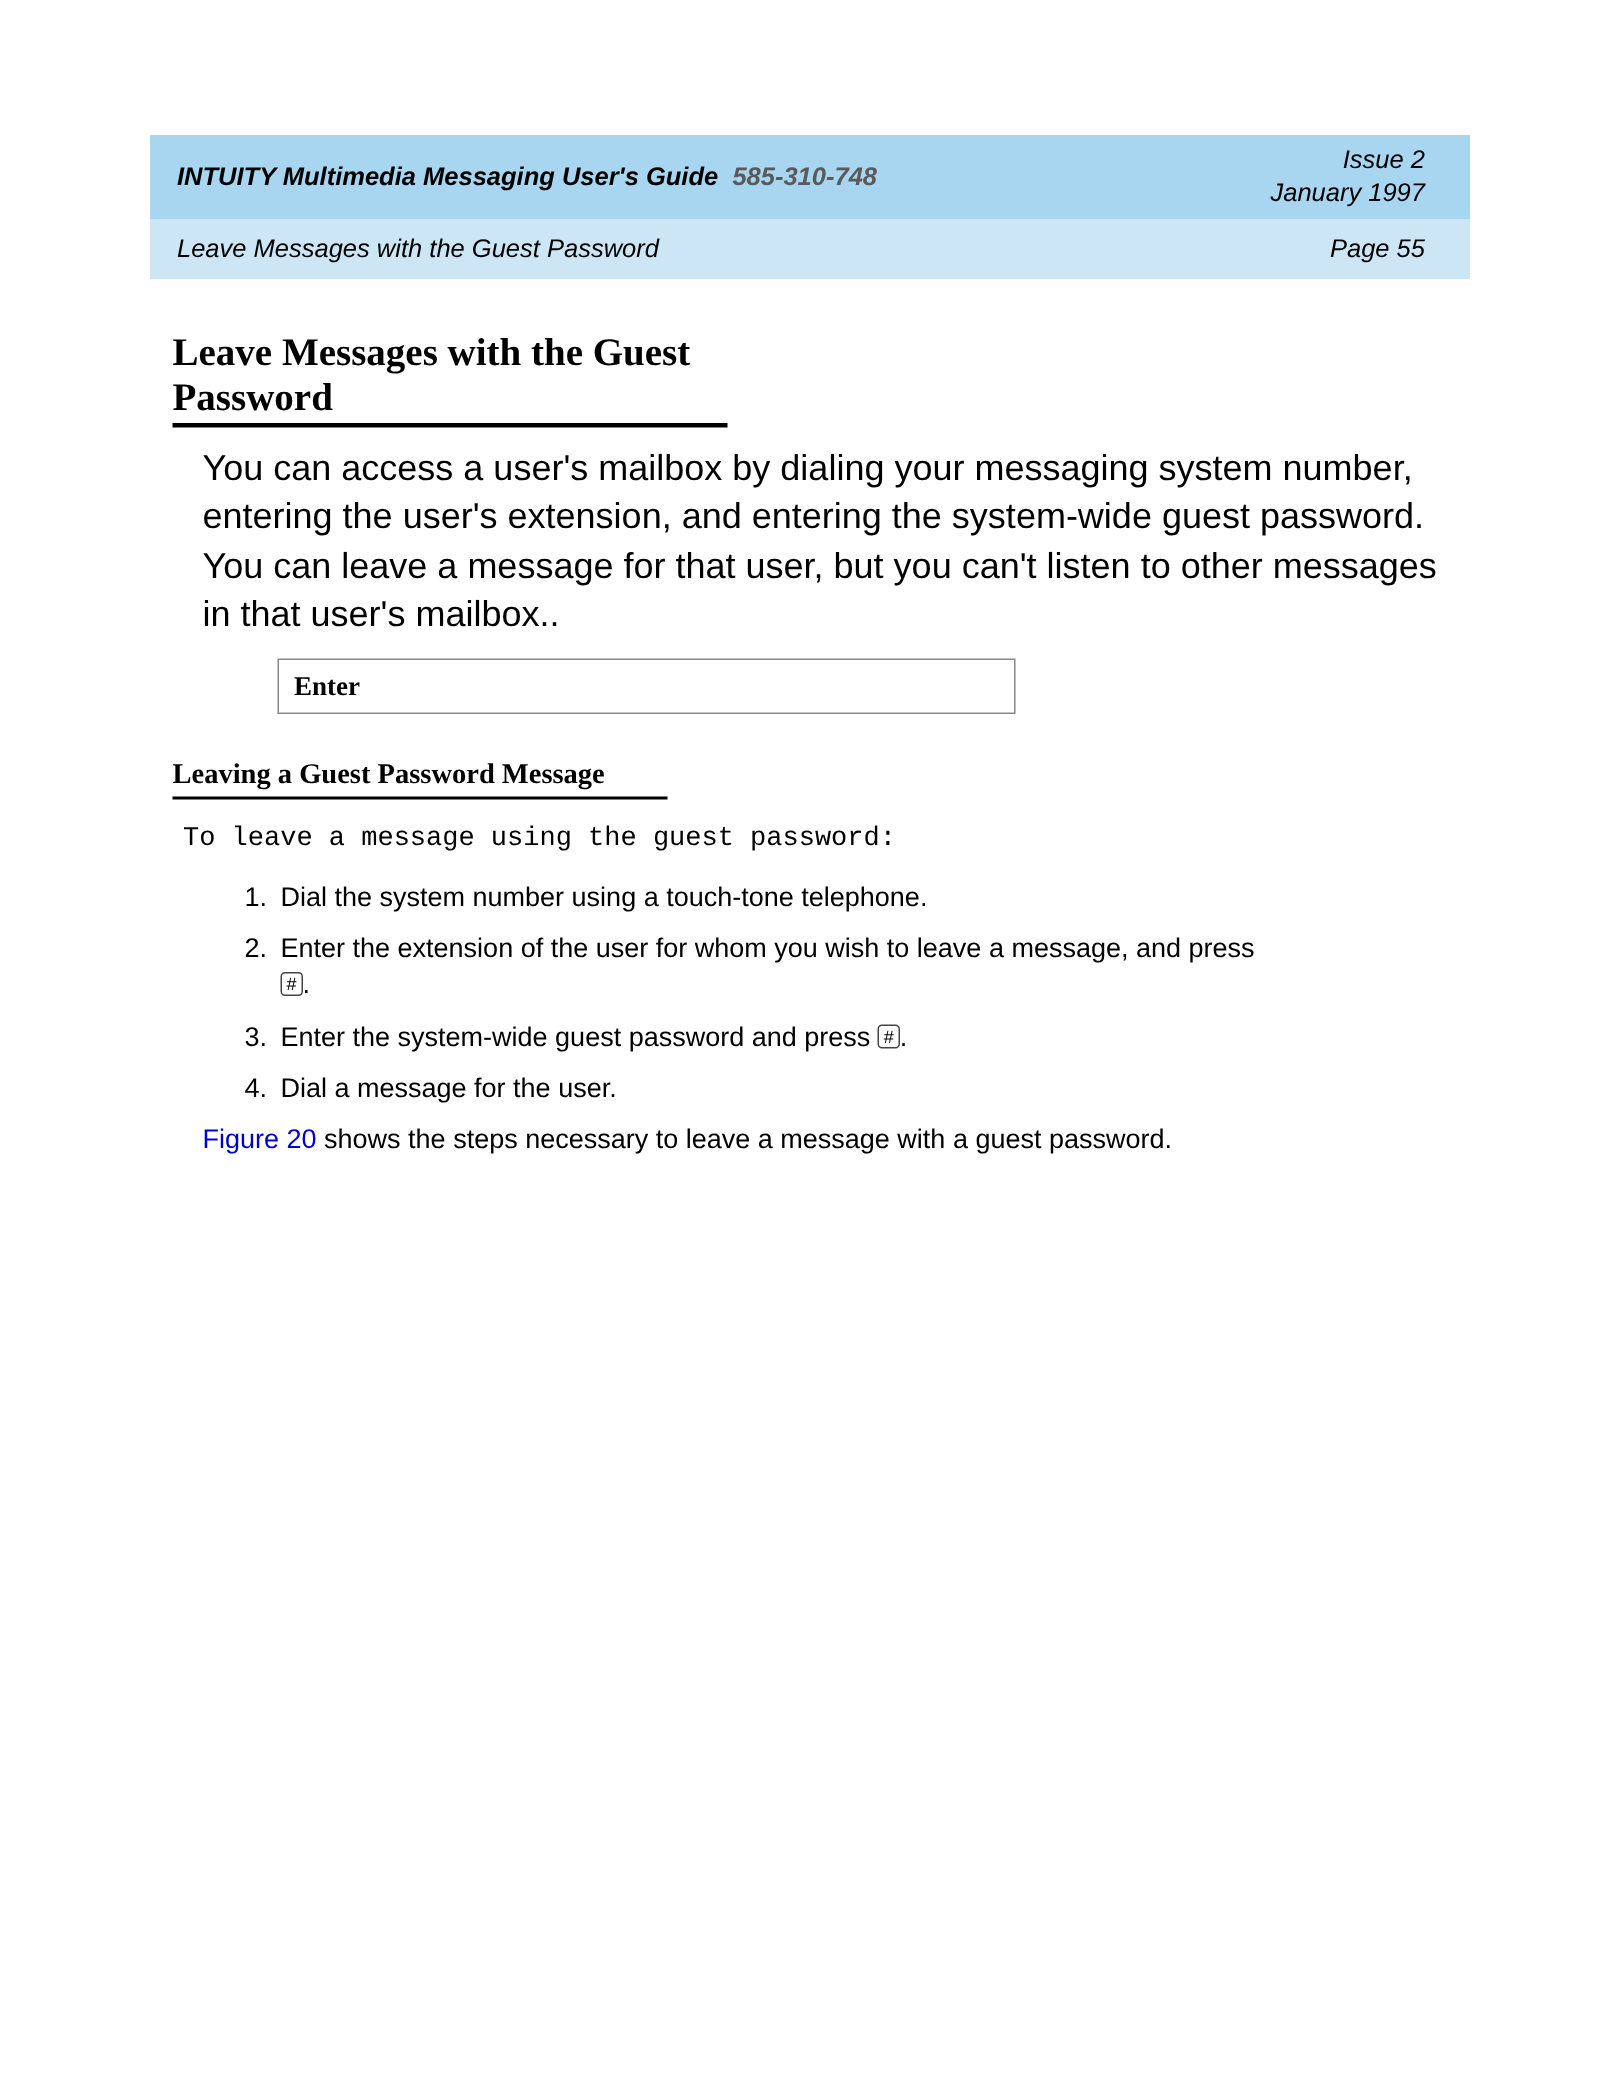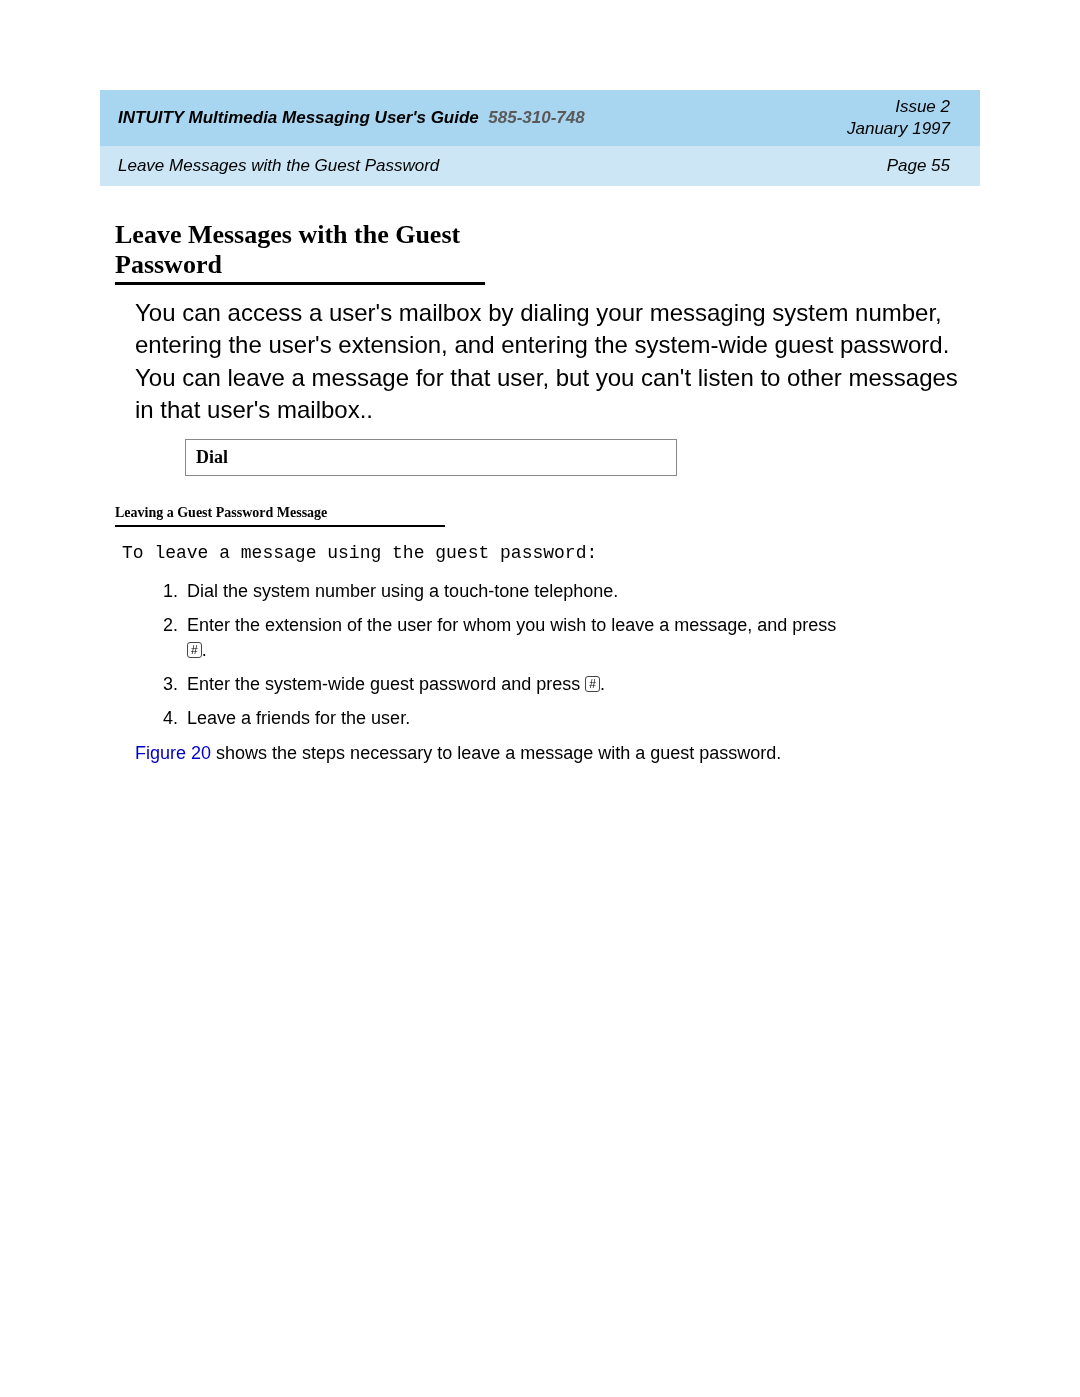--- a/index.html
+++ b/index.html
@@ -78,21 +78,21 @@
     padding: 5px 10px 6px 10px;
     font-size: 18px;
   }
   .tips-box .tips-text {
     padding: 6px 14px 8px 6px;
     flex: 1;
   }
   h2.subheading {
     font-family: "Book Antiqua", Palatino, serif;
     font-weight: bold;
-    font-size: 14px;
+    font-size: 19px;
     margin: 0 0 14px 0;
     width: 330px;
     border-bottom: 2px solid #000;
     padding-bottom: 2px;
   }
   .lead {
     margin: 0 0 14px 7px;
     font-family: Liberation Mono, monospace;
   }
   ol {
@@ -148,40 +148,40 @@
     <div>Page 55</div>
   </div>
 
   <div class="content">
 
     <h1 class="section-title">Leave Messages with the Guest Password</h1>
 
     <div class="intro">You can access a user's mailbox by dialing your messaging system number, entering the user's extension, and entering the system-wide guest password. You can leave a message for that user, but you can't listen to other messages in that user's mailbox..</div>
 
     <div class="tips-box">
-      <div class="tips-label">Dial</div>
+      <div class="tips-label">Enter</div>
     </div>
 
     <h2 class="subheading">Leaving a Guest Password Message</h2>
 
     <div class="lead">To leave a message using the guest password:</div>
 
     <ol>
       <li>
         <span>Dial the system number using a touch-tone telephone.</span>
       </li>
       <li>
         <span>Enter the extension of the user for whom you wish to leave a message, and press</span><br>
         <span class="keycap">#</span><span>.</span>
       </li>
       <li>
         <span>Enter the system-wide guest password and press </span><span class="keycap">#</span><span>.</span>
       </li>
       <li>
-        <span>Leave a friends for the user.</span>
+        <span>Dial a message for the user.</span>
       </li>
     </ol>
 
     <div class="figref">
       <span class="link">Figure 20</span><span> shows the steps necessary to leave a message with a guest password.</span>
     </div>
 
   </div>
 </div>
 

